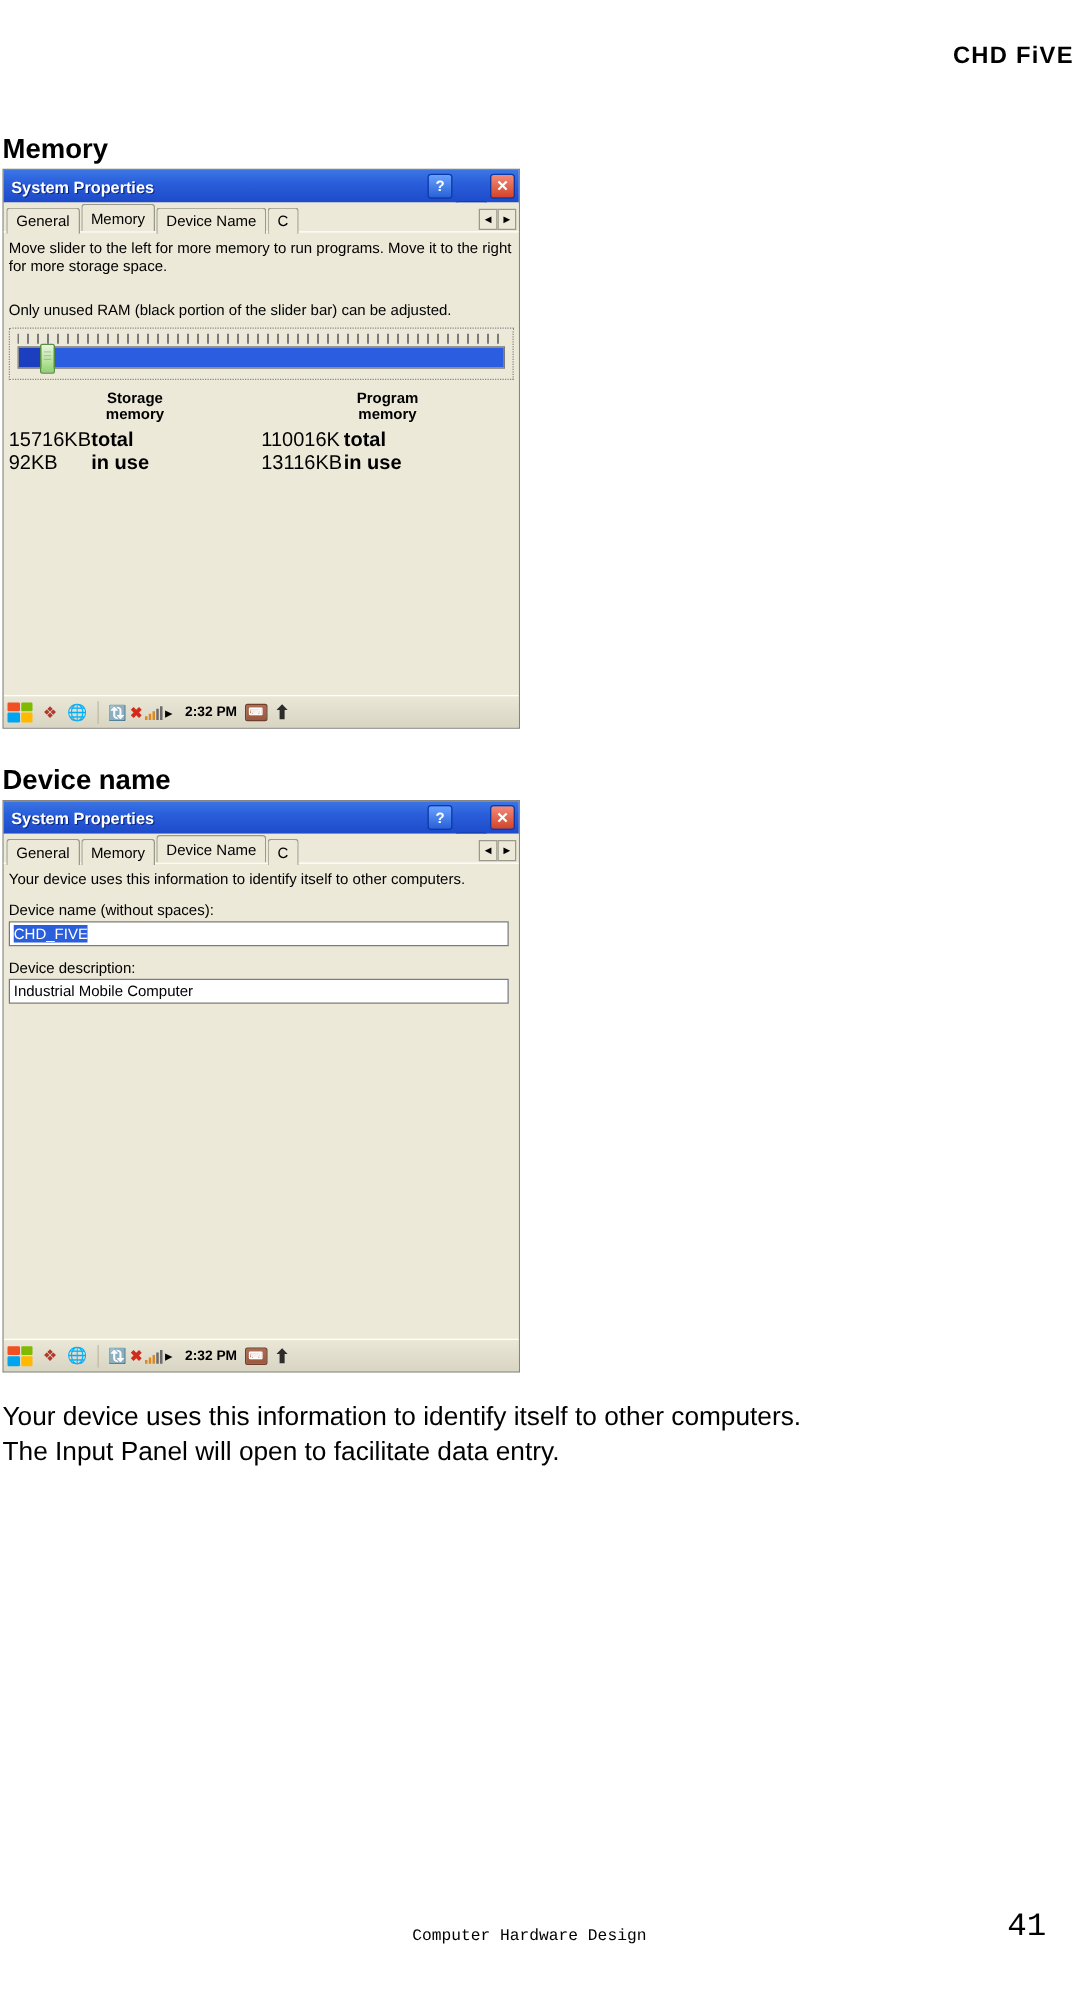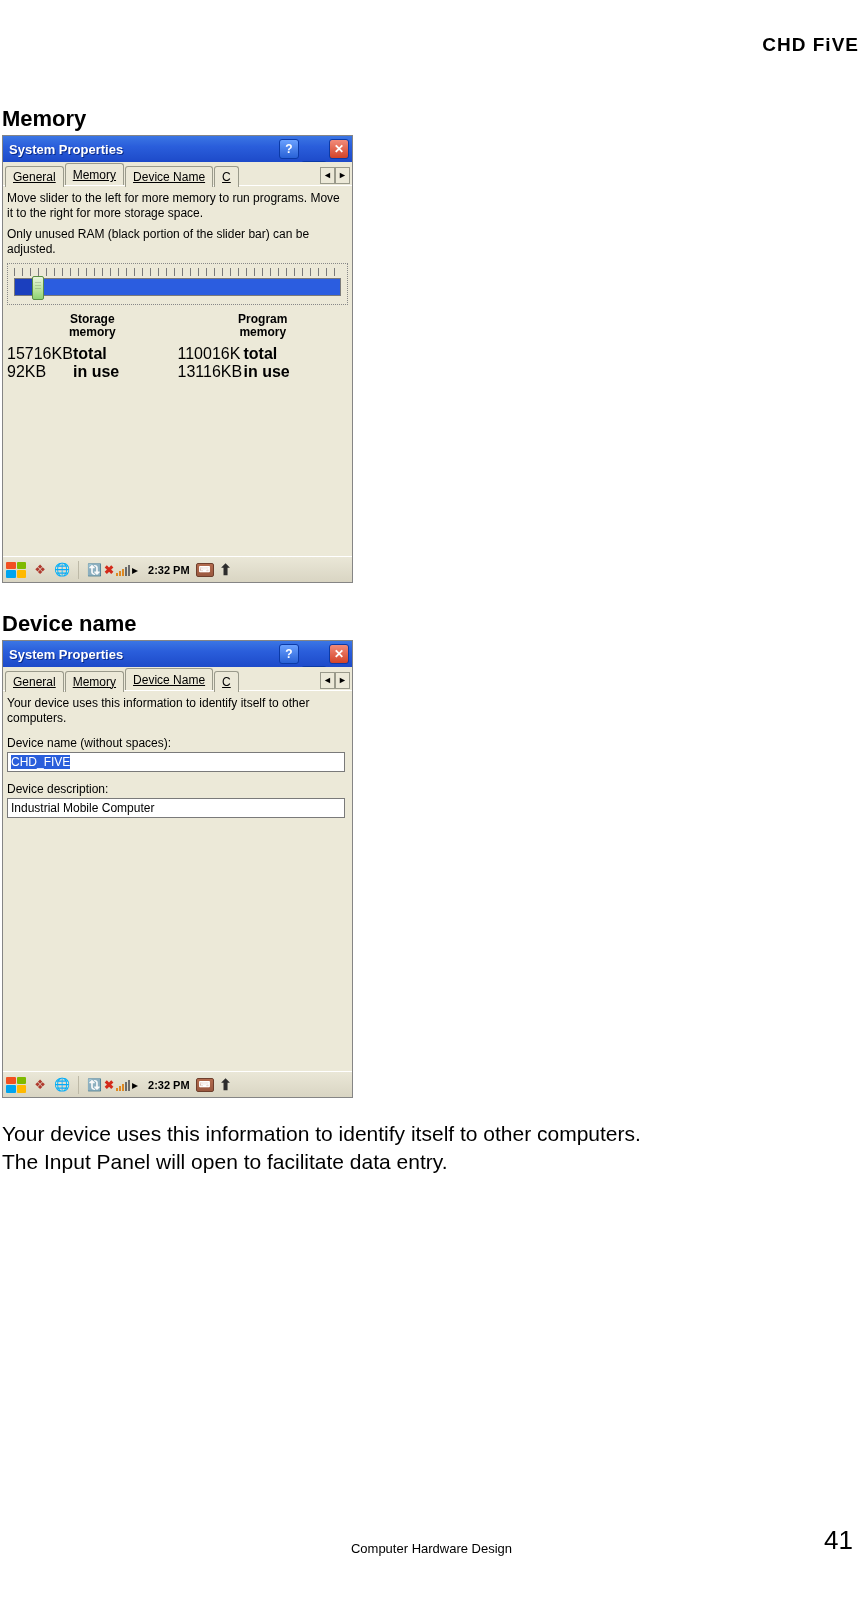--- a/index.html
+++ b/index.html
@@ -32,21 +32,21 @@
   h2.section.second { margin-top: 28px; }
   p.body {
     font-size: 21px;
     margin: 3px 0 0 0;
     line-height: 1.18;
   }
   p.body.spaced-top { margin-top: 24px; }
 
   
   .shot {
-    width: 351px;
+    width: 414px;
     border: 1px solid #858585;
     background: #ece9d8;
     font-family: Tahoma, Verdana, sans-serif;
     font-size: 12px;
     color: #000;
   }
   .titlebar {
     height: 26px;
     background: linear-gradient(to bottom, #3b76e4 0%, #2a5edb 40%, #1d4ac9 100%);
     display: flex;
@@ -91,21 +91,20 @@
     padding: 3px 7px 3px 7px;
     border: 1px solid #9a9a8b;
     border-bottom: none;
     background: #ece9d8;
     font-size: 12px;
     margin-right: 1px;
     border-top-left-radius: 3px;
     border-top-right-radius: 3px;
     position: relative;
     top: 1px;
-    text-decoration: underline;
   }
   .tab.active {
     background: #ece9d8;
     top: -1px;
     padding-top: 4px;
     z-index: 2;
     border-color: #9a9a8b;
   }
   .tab.partial { border-right: 1px solid #9a9a8b; }
   .tabscroll {
@@ -234,25 +233,26 @@
   }
   .uparrow {
     width: 12px; height: 16px;
     display: flex; align-items: center; justify-content: center;
     color: #2c2c2c; font-size: 15px; font-weight: bold;
   }
 
   .footer {
     position: absolute;
     bottom: 4px;
-    left: 0; right: 0;
+    left: 0; right: 16px;
     display: flex;
     align-items: baseline;
     justify-content: center;
     font-size: 13px;
+    font-family: Liberation Mono, monospace;
   }
   .footer .pnum {
     position: absolute;
     right: 10px;
     bottom: 0;
     font-size: 26px;
   }
 </style>
 </head>
 <body>
@@ -275,21 +275,21 @@
       <div class="tab active">Memory</div>
       <div class="tab">Device Name</div>
       <div class="tab partial">C</div>
       <div class="tabscroll">
         <div class="arr">◄</div>
         <div class="arr">►</div>
       </div>
     </div>
     <div class="panel">
       <div class="infotext">Move slider to the left for more memory to run programs. Move it to the right for more storage space.</div>
-      <div class="infotext" style="margin-top:6px;">Only unused RAM (black portion of the slider bar) can be adjusted.</div>
+      <div class="infotext" style="margin-top:20px;">Only unused RAM (black portion of the slider bar) can be adjusted.</div>
 
       <div class="slider-wrap">
         <div class="ticks"></div>
         <div class="slider-track">
           <div class="slider-thumb"></div>
         </div>
       </div>
 
       <div class="memcols">
         <div class="memcol">

